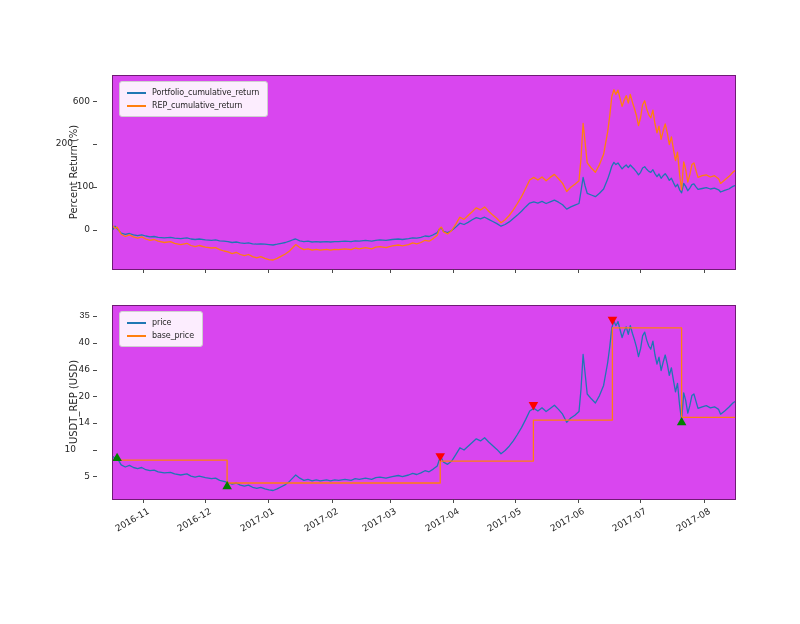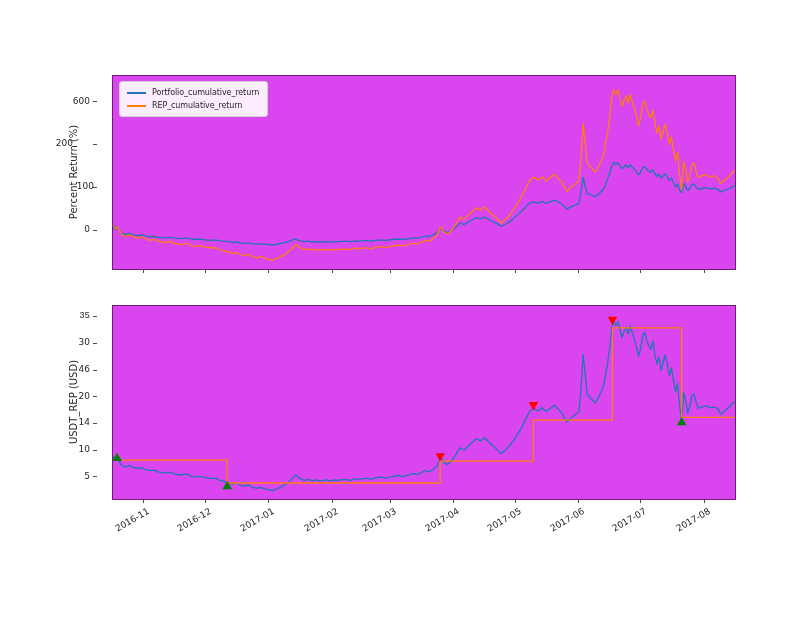--- a/index.html
+++ b/index.html
@@ -45,20 +45,30 @@
     <svg id="svg-bot" width="622" height="193">
         <polyline points="0.0,150.3 2.1,153.0 4.1,151.9 8.2,158.9 12.3,161.0 16.4,159.4 20.5,161.5 24.6,162.6 28.7,161.5 32.8,163.7 37.0,164.7 41.1,164.2 45.2,165.8 51.3,166.9 57.5,166.3 61.6,167.9 67.7,169.0 73.9,167.9 78.0,170.1 82.1,171.1 86.2,170.1 92.4,171.7 98.5,172.7 102.6,172.2 106.7,174.3 110.9,175.4 115.0,176.5 119.1,178.1 123.2,177.0 127.3,179.1 131.4,180.2 135.5,179.1 139.6,181.3 143.7,182.3 147.8,181.3 151.9,182.9 156.0,183.9 160.1,184.5 164.2,182.9 168.3,180.7 172.4,178.6 176.5,175.4 180.6,171.1 182.7,169.0 186.8,172.2 190.9,174.3 195.0,173.3 199.1,174.9 203.2,173.8 207.3,174.9 213.5,173.8 217.6,174.9 221.7,173.8 225.8,174.3 232.0,173.3 238.1,174.3 242.2,172.7 246.3,173.3 252.5,172.2 258.7,173.3 262.8,171.7 266.9,171.1 273.0,172.2 279.2,170.6 285.3,169.5 289.4,170.6 295.6,169.0 299.7,167.4 303.8,168.5 307.9,166.9 312.0,164.7 316.1,165.8 320.2,163.1 324.3,159.9 326.4,153.5 328.4,151.9 330.5,156.2 334.6,158.3 338.7,155.1 342.8,148.7 346.9,141.8 351.0,144.0 355.1,140.2 359.2,136.5 363.3,132.8 367.5,134.9 371.6,131.7 375.7,136.0 379.8,139.7 383.9,143.4 388.0,147.7 392.1,144.5 396.2,140.2 400.3,134.9 404.4,128.5 408.5,121.6 412.6,113.6 416.7,105.0 420.8,102.4 424.9,105.0 429.0,101.8 433.1,105.6 437.2,102.4 441.4,99.2 445.5,103.4 449.6,108.2 453.7,116.2 457.8,112.0 461.9,109.3 466.0,105.6 468.0,83.2 470.1,48.5 472.1,67.2 474.2,88.0 478.3,92.8 482.4,97.0 486.5,89.6 490.6,79.4 494.7,56.5 496.8,40.5 498.8,21.9 500.9,14.9 502.9,19.7 505.0,15.5 507.0,23.5 509.1,31.5 511.1,25.6 513.2,20.8 515.3,28.3 517.3,19.7 519.4,27.2 521.4,33.6 523.5,41.1 525.5,50.6 527.6,42.7 529.6,29.9 531.7,26.1 533.7,34.1 535.8,40.0 537.8,43.2 539.9,35.2 541.9,48.5 544.0,58.1 546.0,51.2 548.1,64.5 550.2,56.0 552.2,49.0 554.3,58.1 556.3,69.3 558.4,61.8 560.4,74.1 562.5,85.8 564.5,77.3 566.6,99.2 568.6,114.6 570.7,86.9 572.7,94.4 574.8,107.2 576.8,99.7 578.9,89.6 580.9,88.0 583.0,95.4 585.0,102.4 589.2,100.8 593.3,99.7 597.4,101.8 601.5,100.8 605.6,103.4 607.6,108.2 611.7,105.0 615.8,101.3 619.9,97.0 622.0,95.4" fill="none" stroke="#1f77b4" stroke-width="1.3" stroke-linejoin="round"></polyline>
         <polyline points="0.0,154.1 114.1,154.1 114.1,177.0 327.2,177.0 327.2,155.1 420.4,155.1 420.4,114.1 499.4,114.1 499.4,21.9 568.6,21.9 568.6,111.4 622.0,111.4" fill="none" stroke="#ff7f0e" stroke-width="1.3" stroke-linejoin="round"></polyline>
         <path d="M4.105610561056106 146.68121546961325 L8.905610561056106 155.08121546961323 L-0.6943894389438938 155.08121546961323 Z" fill="#008000"></path>
         <path d="M114.13597359735974 174.93812154696133 L118.93597359735973 183.3381215469613 L109.33597359735974 183.3381215469613 Z" fill="#008000"></path>
         <path d="M568.6270627062706 110.96022099447514 L573.4270627062706 119.36022099447514 L563.8270627062707 119.36022099447514 Z" fill="#008000"></path>
         <path d="M327.21716171617163 155.61436464088396 L332.01716171617164 147.21436464088399 L322.4171617161716 147.21436464088399 Z" fill="#ff0000"></path>
         <path d="M420.4145214521452 104.43204419889503 L425.2145214521452 96.03204419889502 L415.6145214521452 96.03204419889502 Z" fill="#ff0000"></path>
         <path d="M499.44752475247526 19.12817679558013 L504.2475247524753 10.728176795580133 L494.64752475247525 10.728176795580133 Z" fill="#ff0000"></path>
       </svg>
+    <div class="legend">
+      <div class="legend-row">
+        <span class="swatch" id="sw-1-0" style="background: rgb(31, 119, 180);"></span>
+        <span class="legend-label">price</span>
+      </div>
+      <div class="legend-row">
+        <span class="swatch" id="sw-1-1" style="background: rgb(255, 127, 14);"></span>
+        <span class="legend-label">base_price</span>
+      </div>
+    </div>
   </div>
 
   <div class="ylabel" style="left:73px;top:172px;">Percent Return (%)</div>
   <div class="ylabel" style="left:73px;top:402px;">USDT_REP (USD)</div>
 
   <div id="tick-layer">
       <div class="tick-mark" style="left: 143.2px; top: 269px; width: 1px; height: 4px;"></div>
       <div class="tick-mark" style="left: 204.7px; top: 269px; width: 1px; height: 4px;"></div>
       <div class="tick-mark" style="left: 268.4px; top: 269px; width: 1px; height: 4px;"></div>
       <div class="tick-mark" style="left: 332px; top: 269px; width: 1px; height: 4px;"></div>
@@ -92,25 +102,25 @@
       <div class="xtick-label" style="left: 397.7px; top: 506px;">2017-05</div>
       <div class="tick-mark" style="left: 578.4px; top: 499px; width: 1px; height: 4px;"></div>
       <div class="xtick-label" style="left: 461.4px; top: 506px;">2017-06</div>
       <div class="tick-mark" style="left: 639.9px; top: 499px; width: 1px; height: 4px;"></div>
       <div class="xtick-label" style="left: 522.9px; top: 506px;">2017-07</div>
       <div class="tick-mark" style="left: 703.6px; top: 499px; width: 1px; height: 4px;"></div>
       <div class="xtick-label" style="left: 586.6px; top: 506px;">2017-08</div>
       <div class="tick-mark" style="left: 93px; top: 476.1px; width: 4px; height: 1px;"></div>
       <div class="ytick-label" style="left: 50px; top: 470.6px;">5</div>
       <div class="tick-mark" style="left: 93px; top: 449.5px; width: 4px; height: 1px;"></div>
-      <div class="ytick-label" style="left: 50px; top: 444px;">10</div>
+      <div class="ytick-label" style="left: 36px; top: 444px;">10</div>
       <div class="tick-mark" style="left: 93px; top: 422.8px; width: 4px; height: 1px;"></div>
       <div class="ytick-label" style="left: 50px; top: 417.3px;">14</div>
       <div class="tick-mark" style="left: 93px; top: 396.2px; width: 4px; height: 1px;"></div>
       <div class="ytick-label" style="left: 50px; top: 390.7px;">20</div>
       <div class="tick-mark" style="left: 93px; top: 369.5px; width: 4px; height: 1px;"></div>
       <div class="ytick-label" style="left: 50px; top: 364px;">46</div>
       <div class="tick-mark" style="left: 93px; top: 342.9px; width: 4px; height: 1px;"></div>
-      <div class="ytick-label" style="left: 50px; top: 337.4px;">30</div>
+      <div class="ytick-label" style="left: 50px; top: 337.4px;">40</div>
       <div class="tick-mark" style="left: 93px; top: 316.2px; width: 4px; height: 1px;"></div>
       <div class="ytick-label" style="left: 50px; top: 310.7px; font-family: Liberation Mono, monospace;">35</div>
     </div>
 </div>
 
 </body></html>

